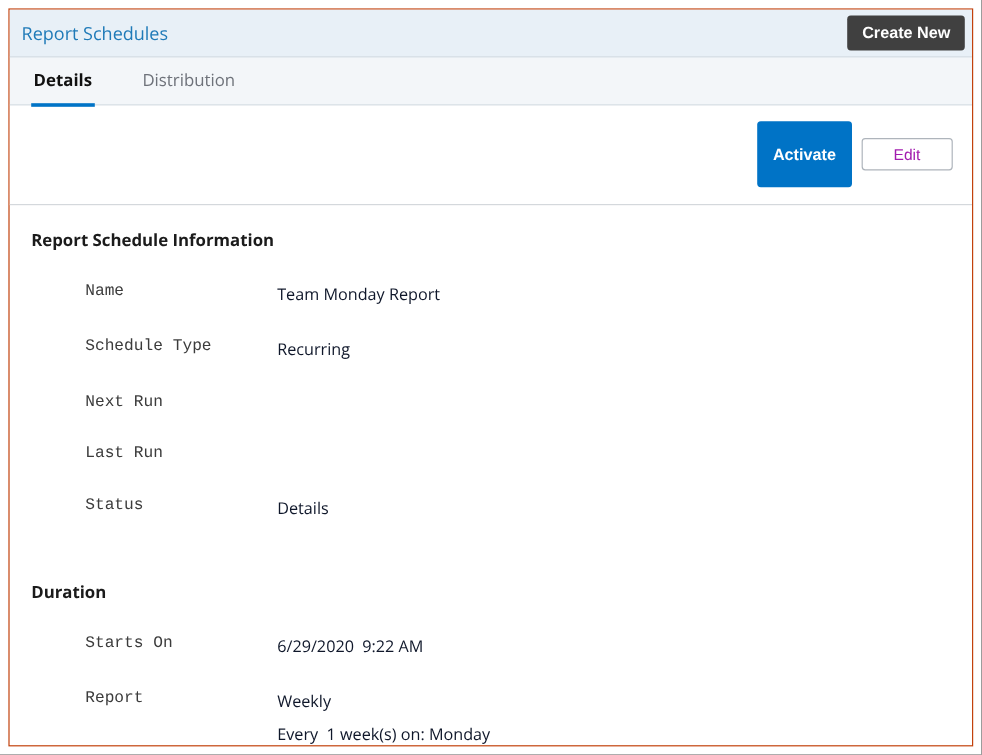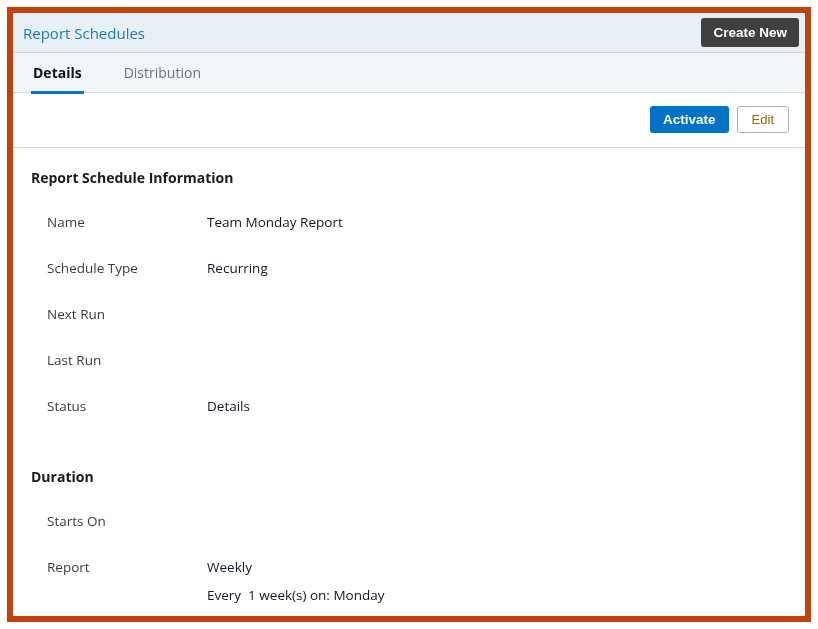--- a/index.html
+++ b/index.html
@@ -16,21 +16,21 @@
     }
     .outer {
       background: #fff;
       width: 818px;
       height: 629px;
       padding: 7px;
     }
     .main-container {
       width: 804px;
       height: 615px;
-      border: 6px solid #c2410c;
+      border: 1px solid #c2410c;
       background: #fff;
       overflow: hidden;
     }
     .header-bar {
       background: #e8f0f7;
       border-bottom: 1px solid #d0d8de;
       display: flex;
       align-items: center;
       justify-content: space-between;
       height: 40px;
@@ -80,54 +80,55 @@
       padding: 13px 16px 14px;
       border-bottom: 1px solid #d4d8dc;
       background: #fff;
     }
     .btn-activate {
       background: #0073c6;
       color: #fff;
       border: none;
       font-size: 13.5px;
       font-weight: 600;
-      padding: 6px 13px;
+      padding: 20px 13px;
       border-radius: 3px;
       cursor: pointer;
       margin-right: 8px;
     }
     .btn-edit {
       background: #fff;
-      color: #a16207;
+      color: #a21caf;
       border: 1px solid #aeb4bb;
       font-size: 13px;
       font-weight: 400;
-      padding: 5px 14px;
+      padding: 5px 26px;
       border-radius: 3px;
       cursor: pointer;
     }
     .content {
       padding: 20px 18px 0 18px;
       color: #222;
     }
     .section-title {
       font-size: 14px;
       font-weight: 700;
       color: #1b1b1b;
       margin-bottom: 26px;
     }
     .field-row {
       display: flex;
       margin-bottom: 28px;
       font-size: 13.5px;
     }
     .field-label {
       width: 160px;
-      margin-left: 16px;
+      margin-left: 45px;
       color: #3c3c3c;
+      font-family: Liberation Mono, monospace;
     }
     .field-value {
       color: #0f172a;
       max-width: 300px;
     }
     .section-gap {
       height: 24px;
     }
     .recur-detail {
       margin-top: -18px;
@@ -181,20 +182,21 @@
         <div class="field-label">Status</div>
         <div class="field-value">Details</div>
       </div>
 
       <div class="section-gap"></div>
 
       <div class="section-title">Duration</div>
 
       <div class="field-row">
         <div class="field-label">Starts On</div>
+        <div class="field-value">6/29/2020&nbsp;&nbsp;9:22 AM</div>
       </div>
 
       <div class="field-row">
         <div class="field-label">Report</div>
         <div class="field-value">Weekly</div>
       </div>
 
       <div class="field-row recur-detail">
         <div class="field-label"></div>
         <div class="field-value">Every&nbsp;&nbsp;1 week(s) on: Monday</div>

